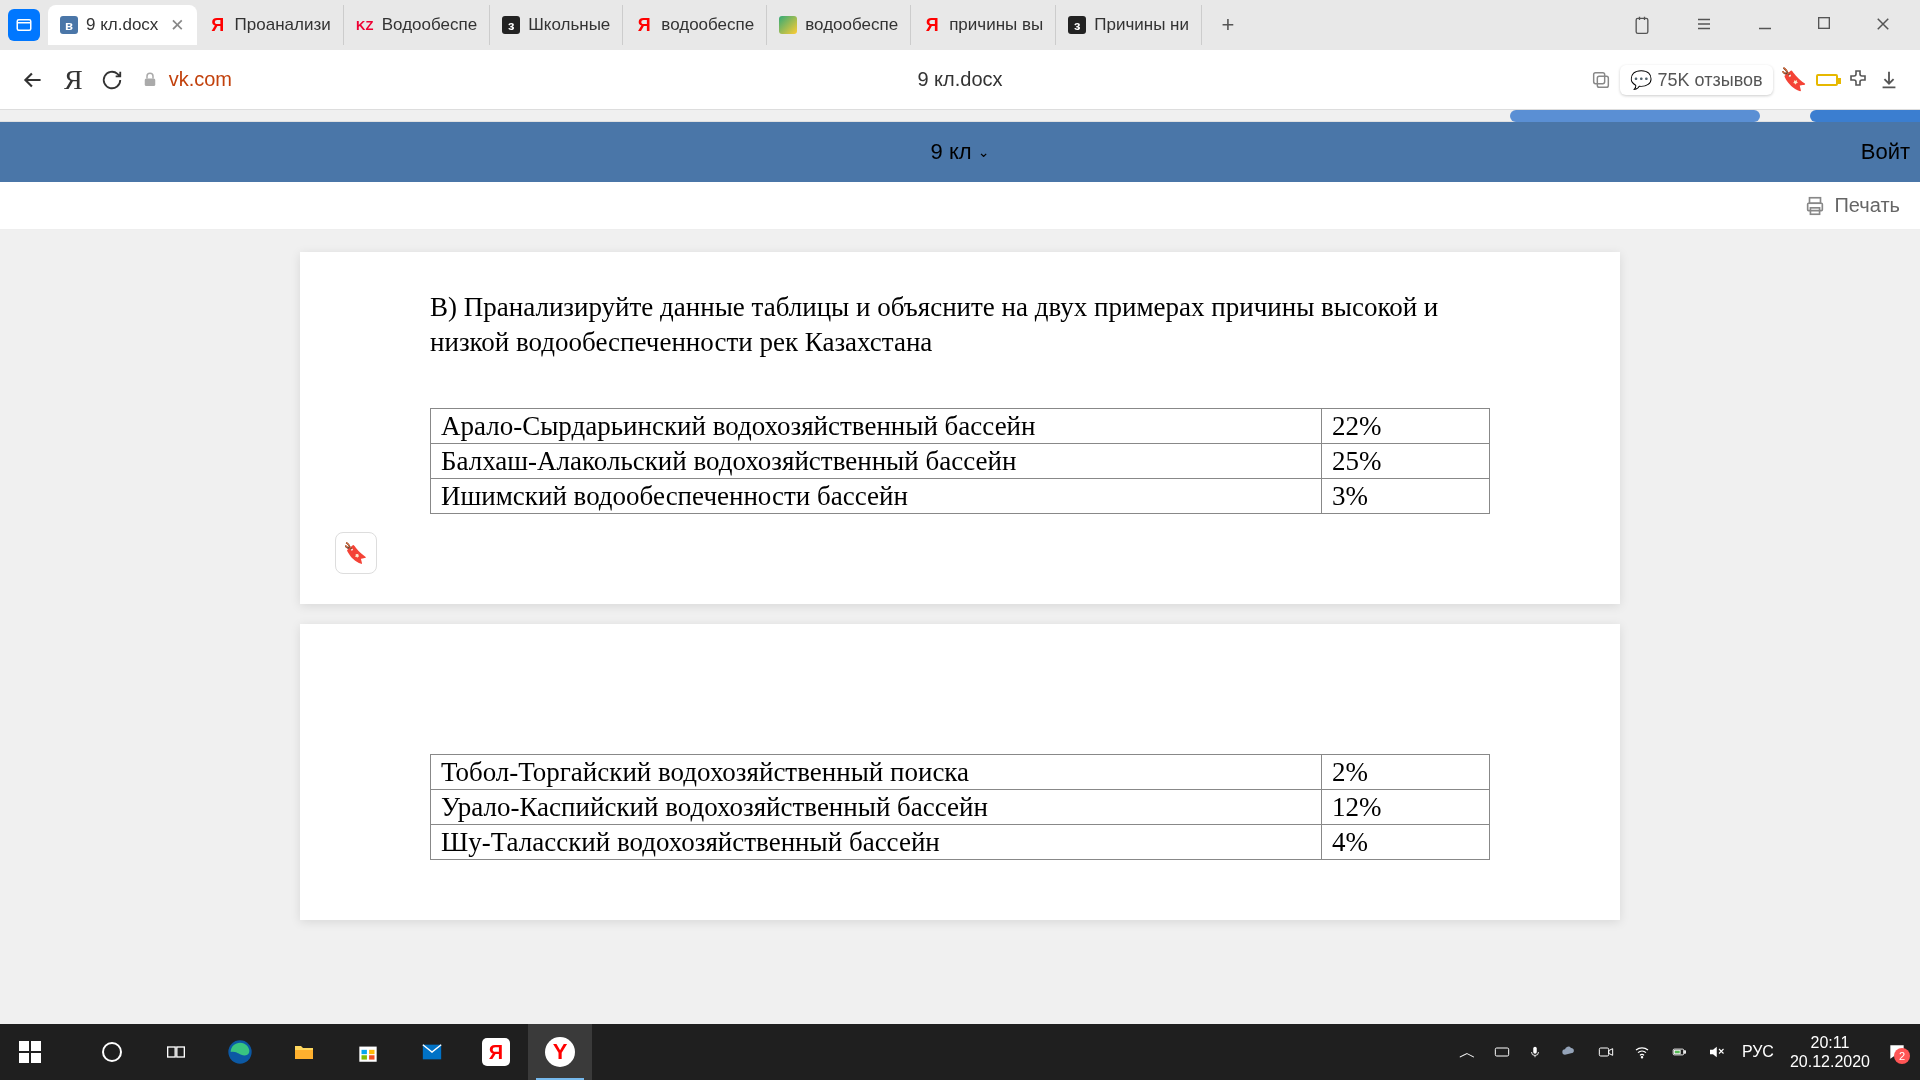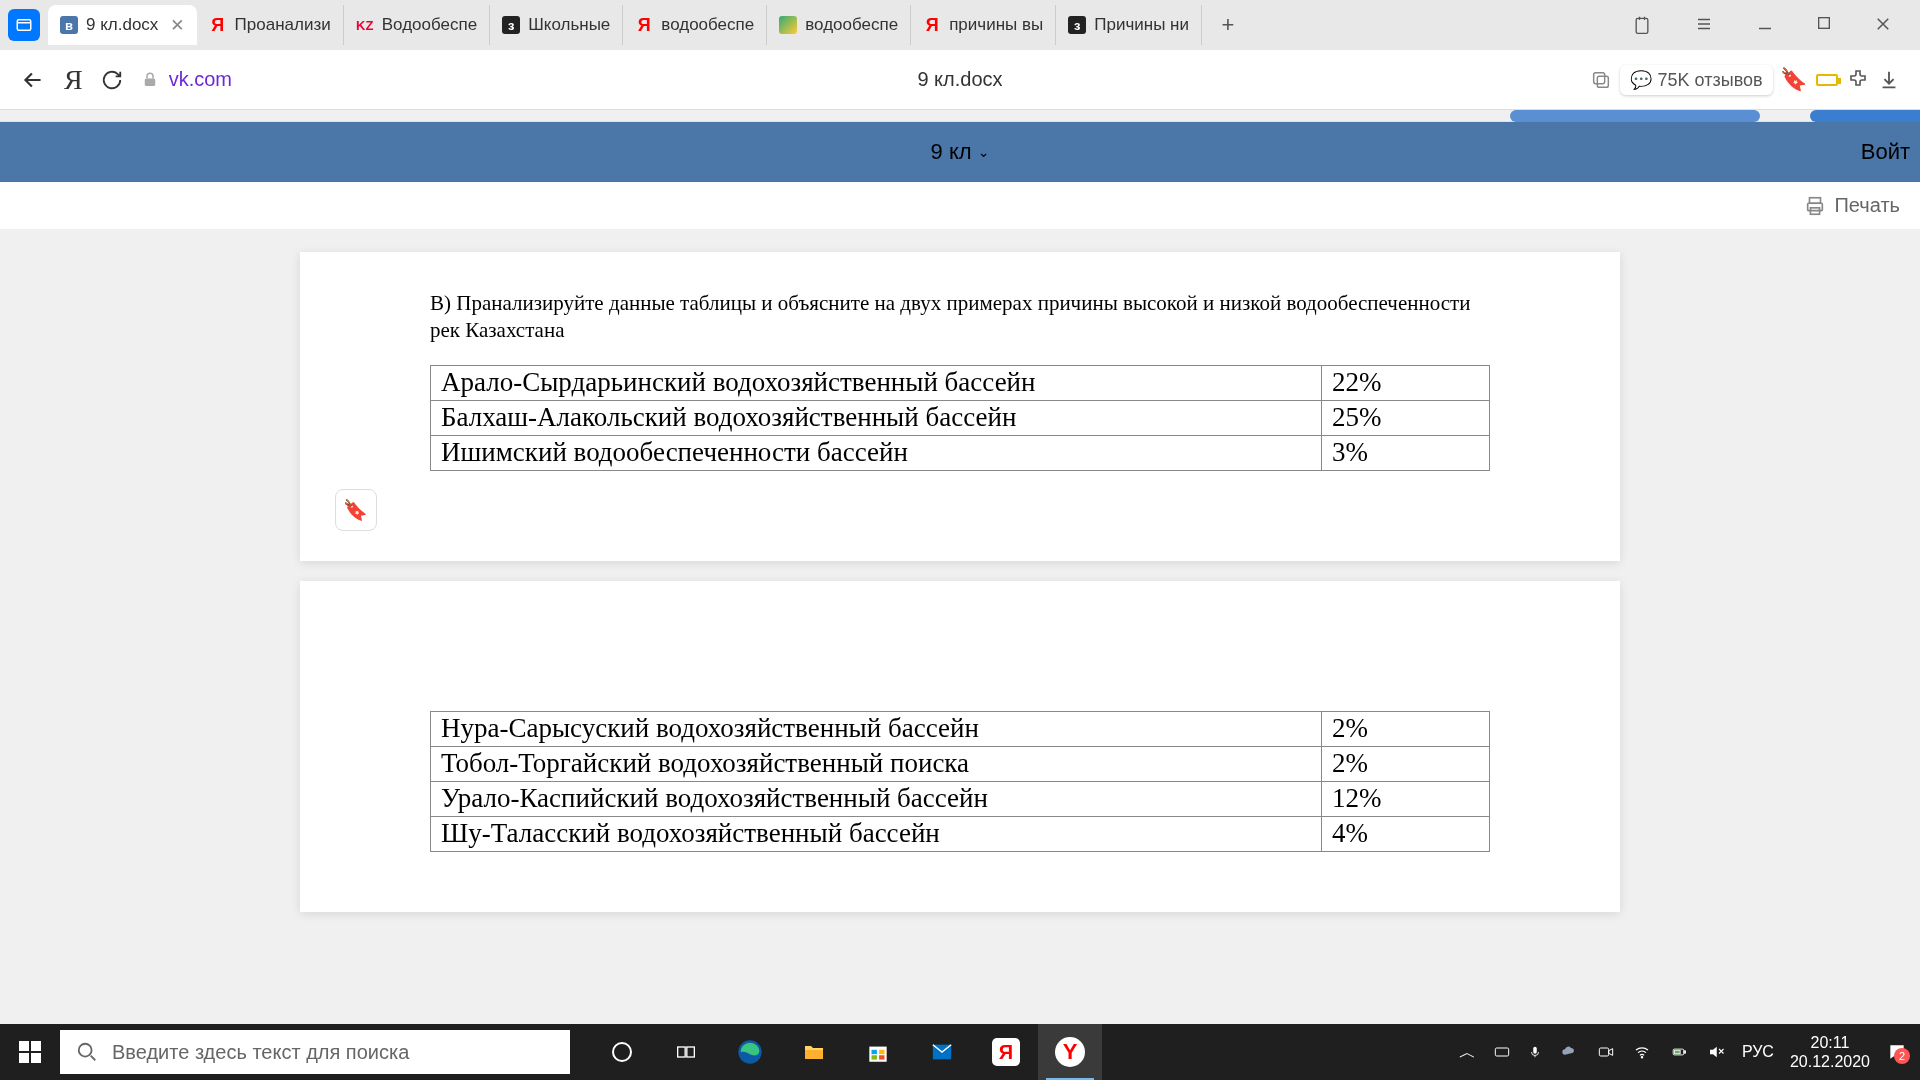--- a/index.html
+++ b/index.html
@@ -81,21 +81,21 @@
   background: #fff;
   display: flex;
   align-items: center;
   padding: 0 20px;
   gap: 18px;
   border-bottom: 1px solid #ddd;
 }
 .nav-btn { font-size: 24px; color: #333; cursor: pointer; }
 .url-field {
   display: flex; align-items: center; gap: 10px;
-  font-size: 20px; color: #6d28d9; justify-content: flex-end;
+  font-size: 20px; color: #c2410c; justify-content: flex-end;
 }
 .lock { color: #999; }
 .page-title-center {
   position: absolute; left: 50%; transform: translateX(-50%);
   font-size: 20px; color: #333;
 }
 .url-right {
   margin-left: auto; display: flex; align-items: center; gap: 8px;
   color: #555; font-size: 18px;
 }
@@ -154,23 +154,23 @@
 .doc-page {
   background: #fff;
   box-shadow: 0 2px 10px rgba(0,0,0,.1);
   position: relative;
   margin-bottom: 20px;
   padding: 38px 130px 90px 130px;
 }
 .doc-page.second { padding: 130px 130px 60px 130px; }
 .task-text {
   font-family: 'Times New Roman', serif;
-  font-size: 21px;
+  font-size: 27px;
   color: #000;
-  margin-bottom: 20px;
+  margin-bottom: 48px;
   line-height: 1.3;
 }
 .doc-table {
   border-collapse: collapse;
   width: 1060px;
   font-family: 'Times New Roman', serif;
   font-size: 27px;
 }
 .doc-table td {
   border: 1px solid #888;
@@ -418,24 +418,20 @@
               <td>Ишимский водообеспеченности бассейн</td>
               <td>3%</td>
             </tr>
       </tbody>
         </table>
       <div class="bookmark-float">🔖</div>
     </div>
     <div class="doc-page second">
       <table class="doc-table">
         <tbody>
-            <tr>
-              <td>Нура-Сарысуский водохозяйственный бассейн</td>
-              <td>2%</td>
-            </tr>
         <tr>
               <td>Тобол-Торгайский водохозяйственный поиска</td>
               <td>2%</td>
             </tr>
         <tr>
               <td>Урало-Каспийский водохозяйственный бассейн</td>
               <td>12%</td>
             </tr>
         <tr>
               <td>Шу-Таласский водохозяйственный бассейн</td>
@@ -449,27 +445,20 @@
 
 <div class="taskbar">
   <div class="start-btn">
     <div class="win-logo">
         <span></span>
         <span></span>
         <span></span>
         <span></span>
       </div>
   </div>
-  <div class="search-box">
-    <svg width="22" height="22" viewBox="0 0 24 24" fill="none" stroke="#666" stroke-width="2">
-        <circle cx="10" cy="10" r="7"></circle>
-        <path d="M21 21l-5-5"></path>
-      </svg>
-    <span>Введите здесь текст для поиска</span>
-  </div>
   <div class="task-apps">
     <div class="task-app">
         <svg width="24" height="24" viewBox="0 0 24 24" fill="none" stroke="#fff" stroke-width="2">
           <circle cx="12" cy="12" r="9"></circle>
         </svg>
       </div>
     <div class="task-app">
         <svg width="26" height="20" viewBox="0 0 24 24" fill="none" stroke="#fff" stroke-width="1.6">
           <rect x="2" y="6" width="9" height="12"></rect>
           <rect x="13" y="6" width="9" height="12"></rect>

